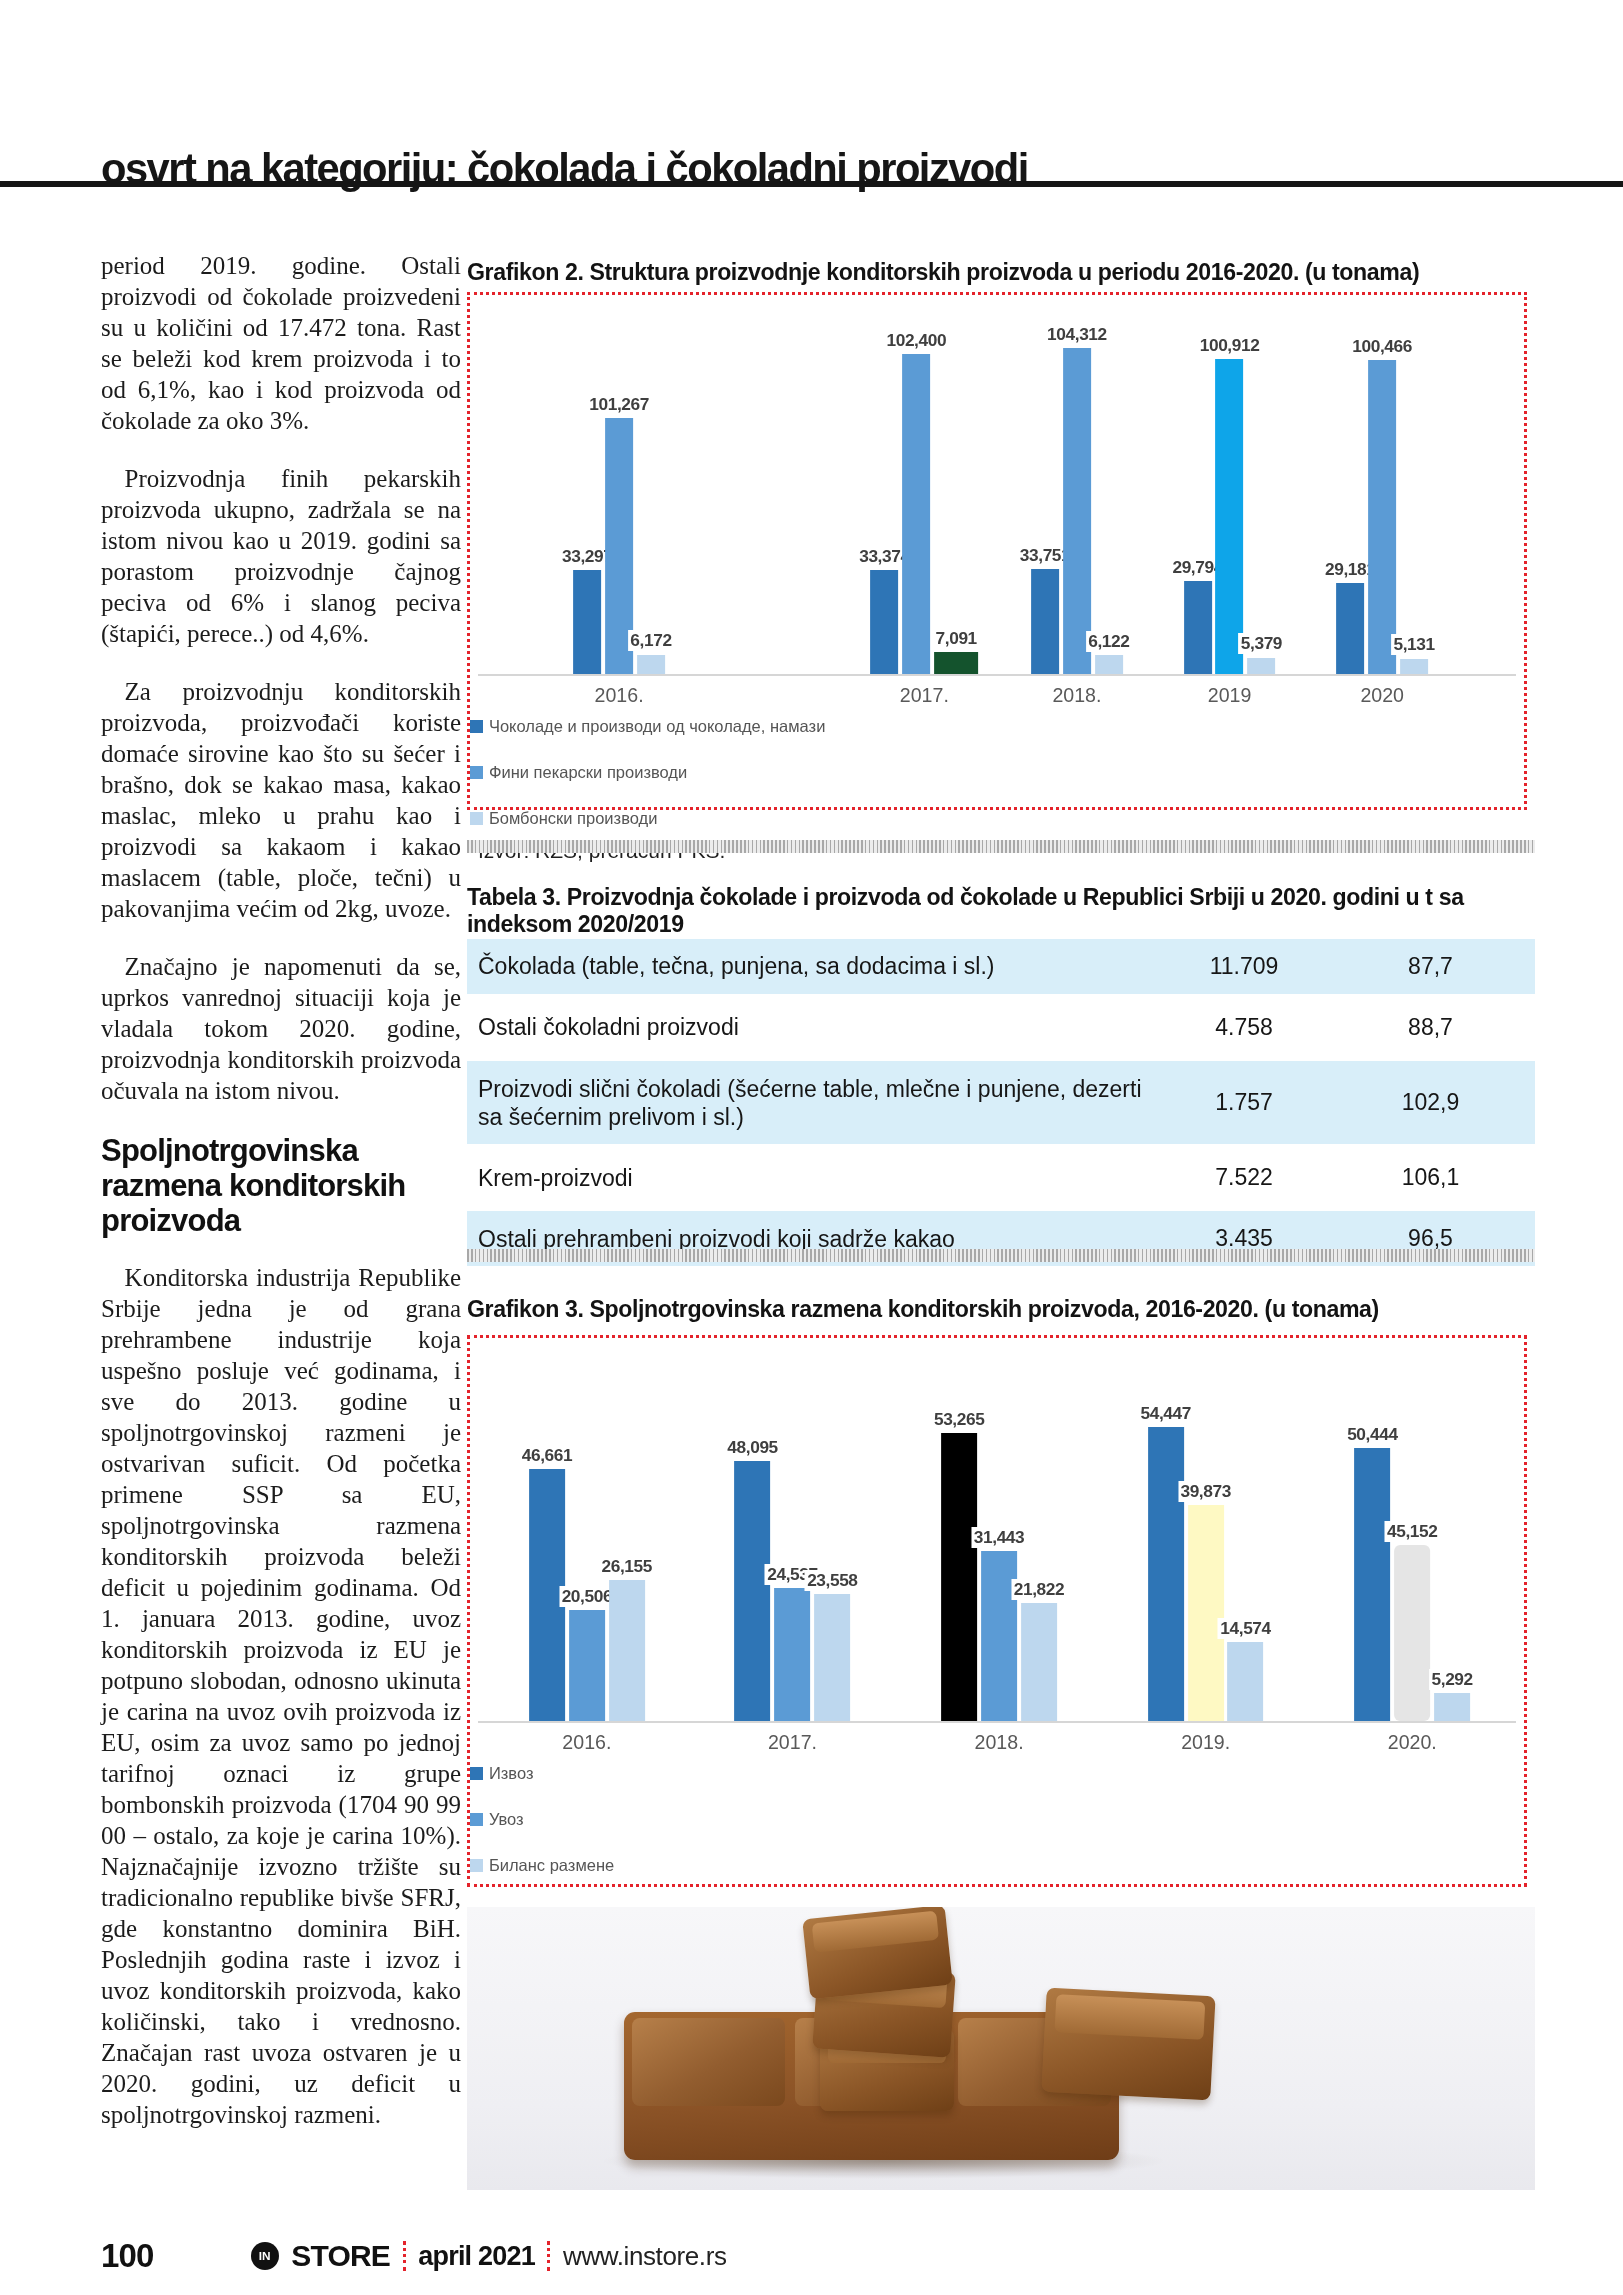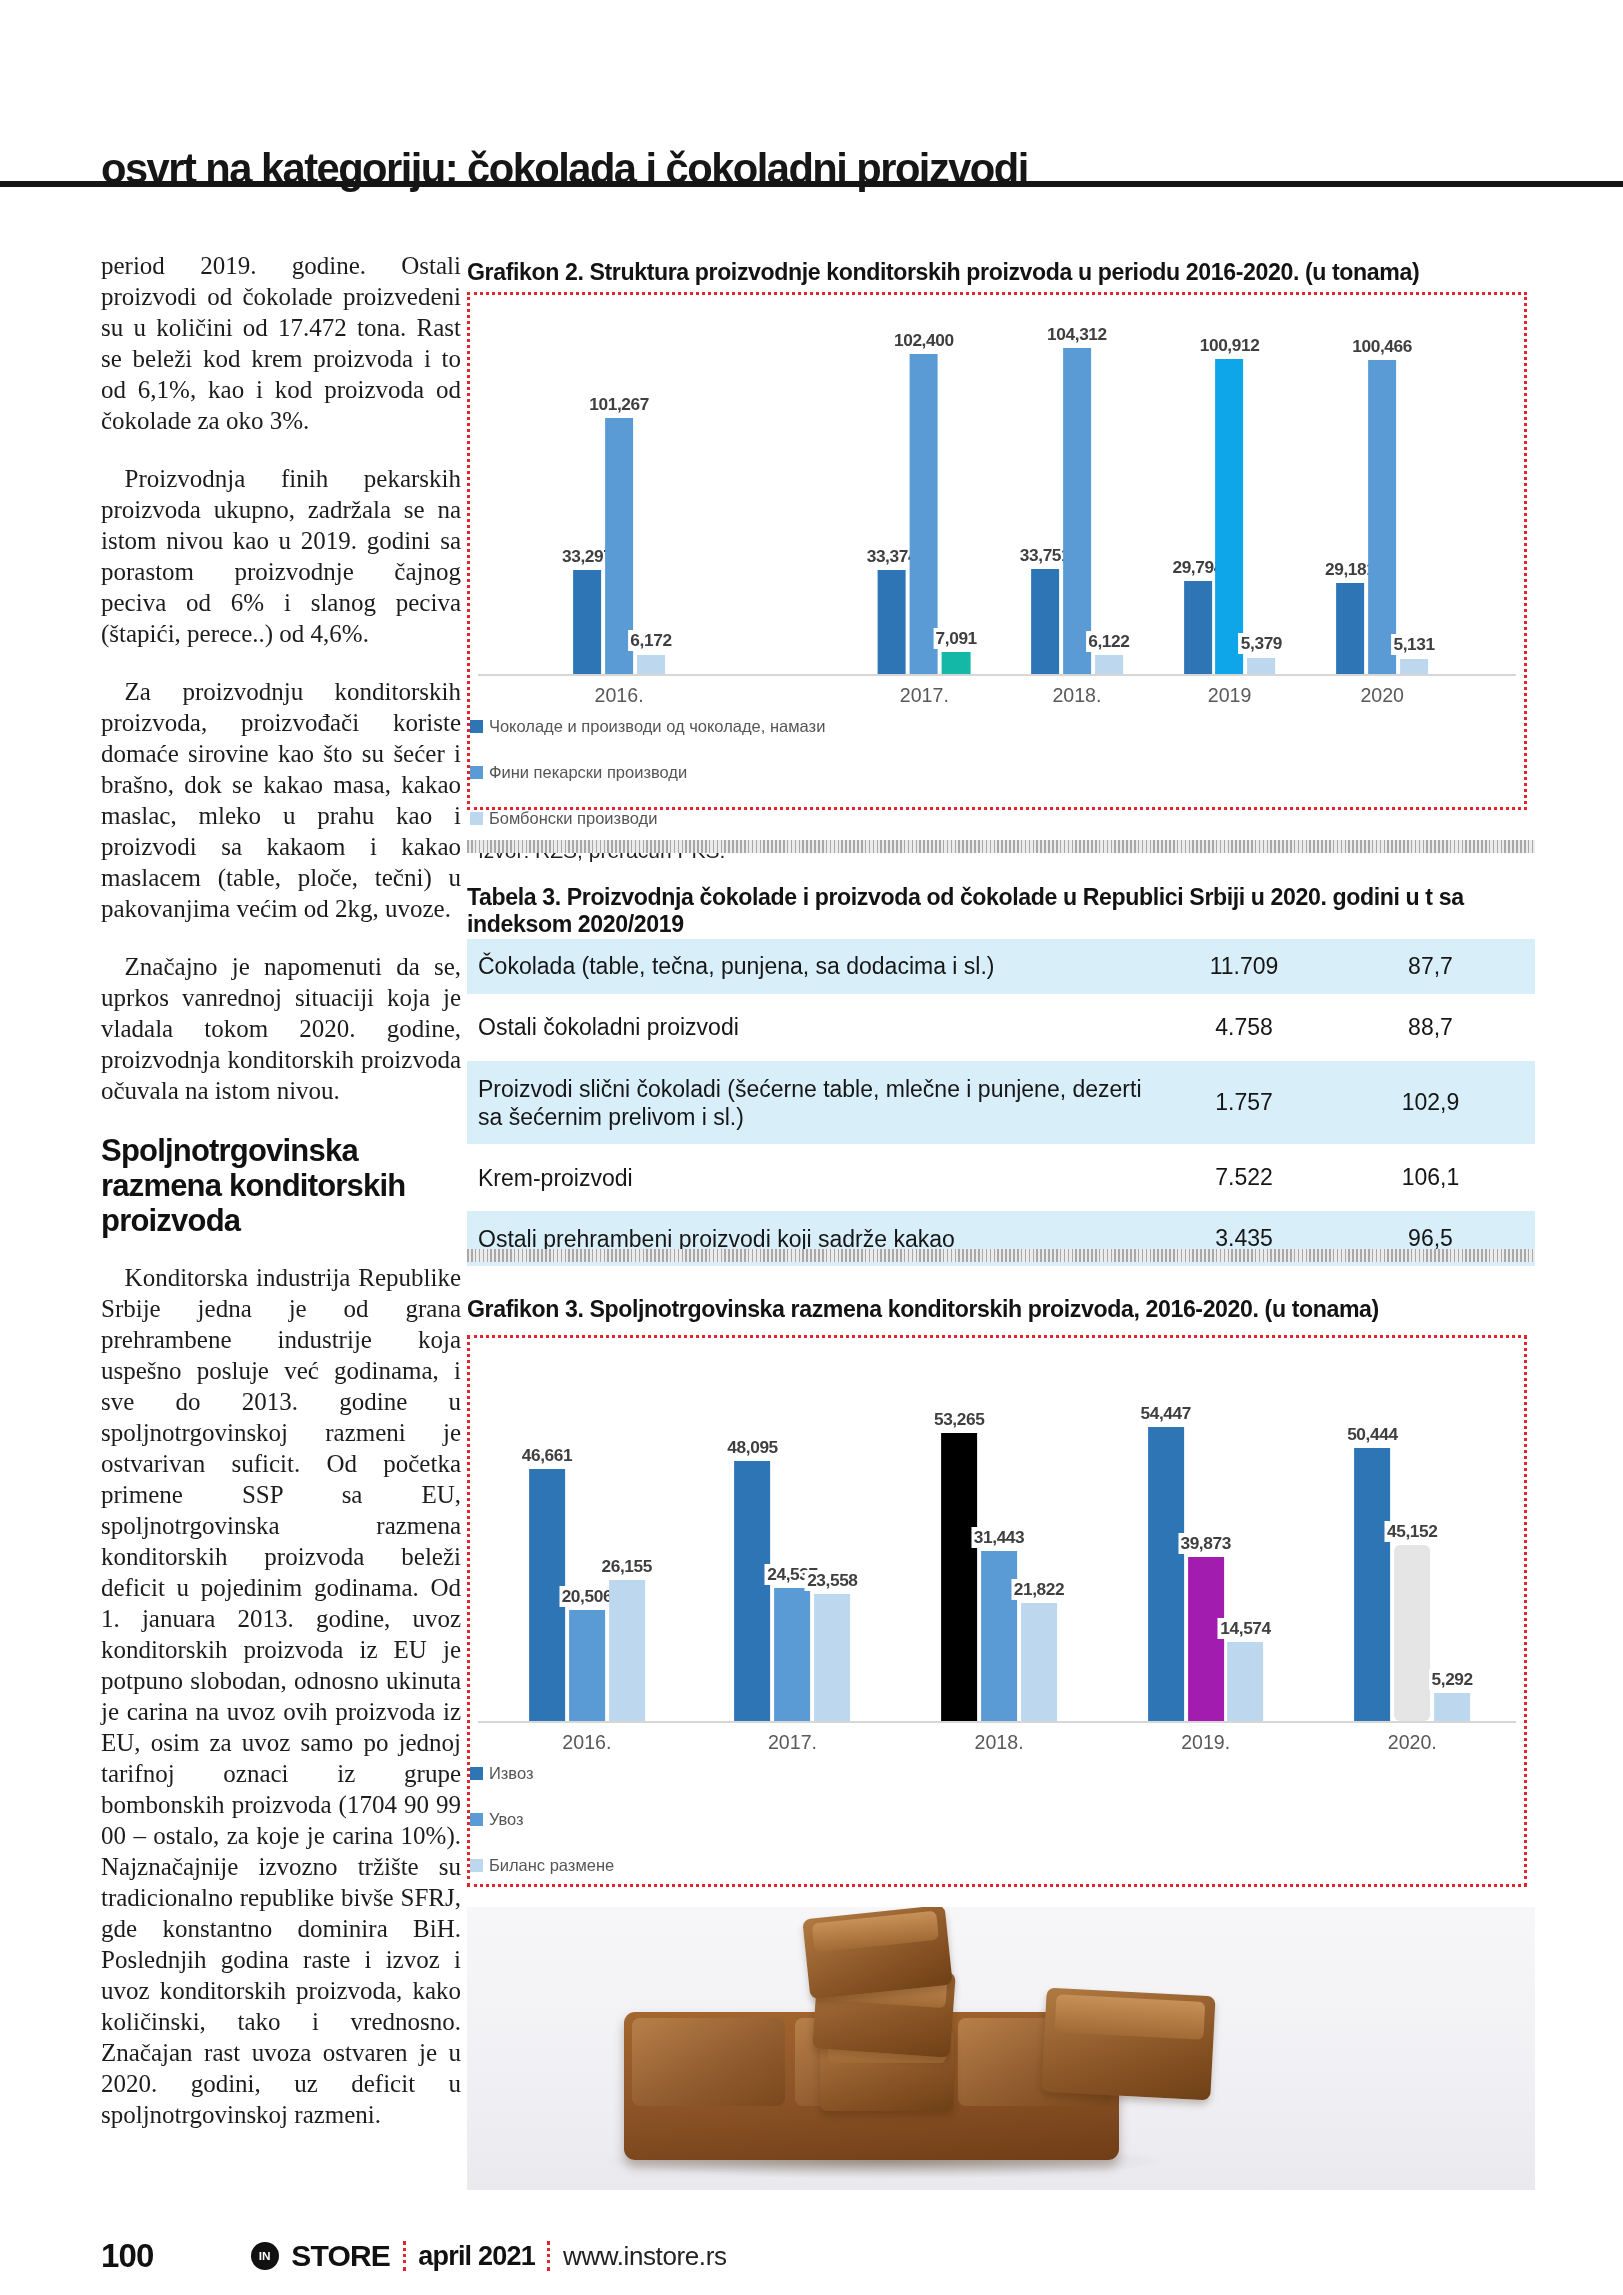--- a/index.html
+++ b/index.html
@@ -115,21 +115,21 @@
           </div>
           <span class="x-label">2016.</span>
         </div>
         <div class="bar-group" style="left: 43%;">
           <div class="bar" style="width: 28px; height: 104px; background: rgb(46, 117, 182);">
             <span class="bar-label">33,374</span>
           </div>
           <div class="bar" style="width: 28px; height: 320px; background: rgb(91, 155, 213);">
             <span class="bar-label">102,400</span>
           </div>
-          <div class="bar" style="width: 29px; height: 22px; background: #14b8a6;">
+          <div class="bar" style="width: 44px; height: 22px; background: #14532d;">
             <span class="bar-label">7,091</span>
           </div>
           <span class="x-label">2017.</span>
         </div>
         <div class="bar-group" style="left: 57.7%;">
           <div class="bar" style="width: 28px; height: 105px; background: rgb(46, 117, 182);">
             <span class="bar-label">33,751</span>
           </div>
           <div class="bar" style="width: 28px; height: 326px; background: rgb(91, 155, 213);">
             <span class="bar-label">104,312</span>
@@ -251,21 +251,21 @@
           </div>
           <div class="bar" style="width: 36px; height: 118px; background: rgb(189, 215, 238);">
             <span class="bar-label">21,822</span>
           </div>
           <span class="x-label">2018.</span>
         </div>
         <div class="bar-group" style="left: 70.1%;">
           <div class="bar" style="width: 36px; height: 294px; background: rgb(46, 117, 182);">
             <span class="bar-label">54,447</span>
           </div>
-          <div class="bar" style="width: 36px; height: 164px; background: #a21caf;">
+          <div class="bar" style="width: 36px; height: 216px; background: #fef9c3;">
             <span class="bar-label">39,873</span>
           </div>
           <div class="bar" style="width: 36px; height: 79px; background: rgb(189, 215, 238);">
             <span class="bar-label">14,574</span>
           </div>
           <span class="x-label">2019.</span>
         </div>
         <div class="bar-group" style="left: 90%;">
           <div class="bar" style="width: 36px; height: 273px; background: rgb(46, 117, 182);">
             <span class="bar-label">50,444</span>

